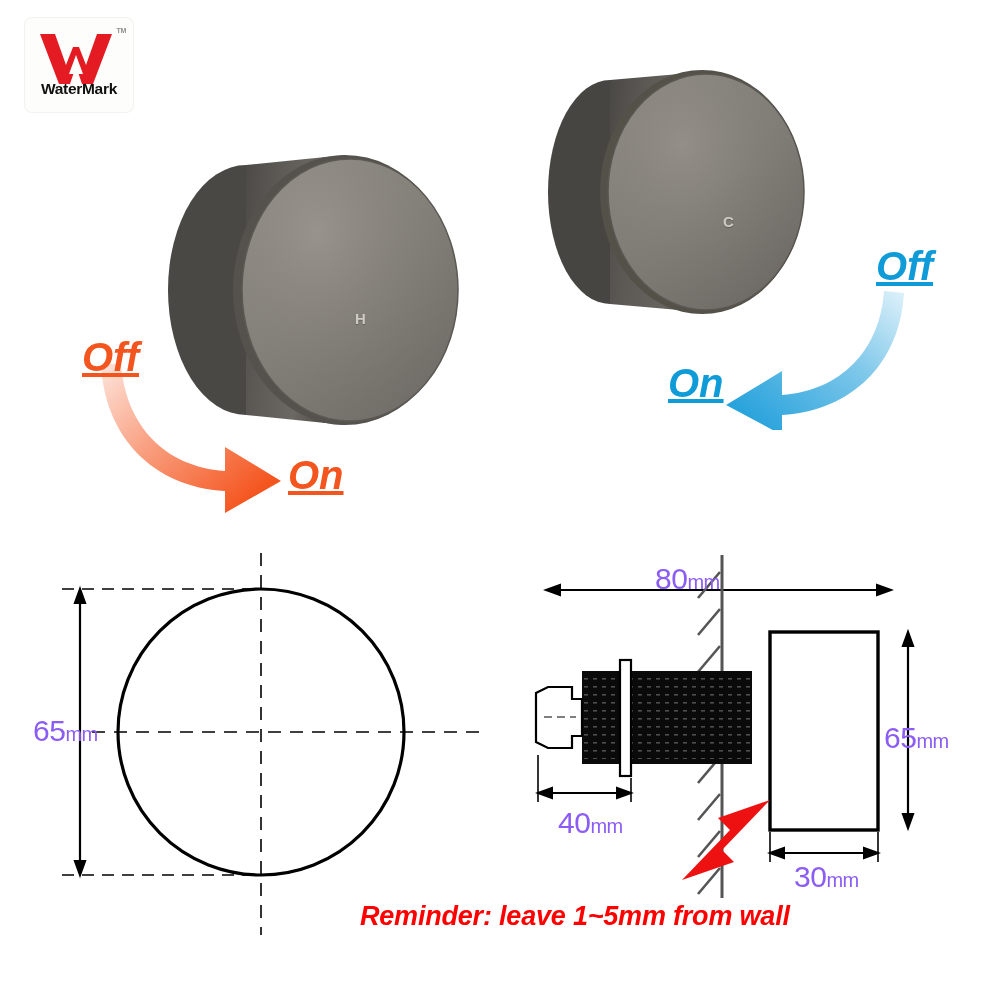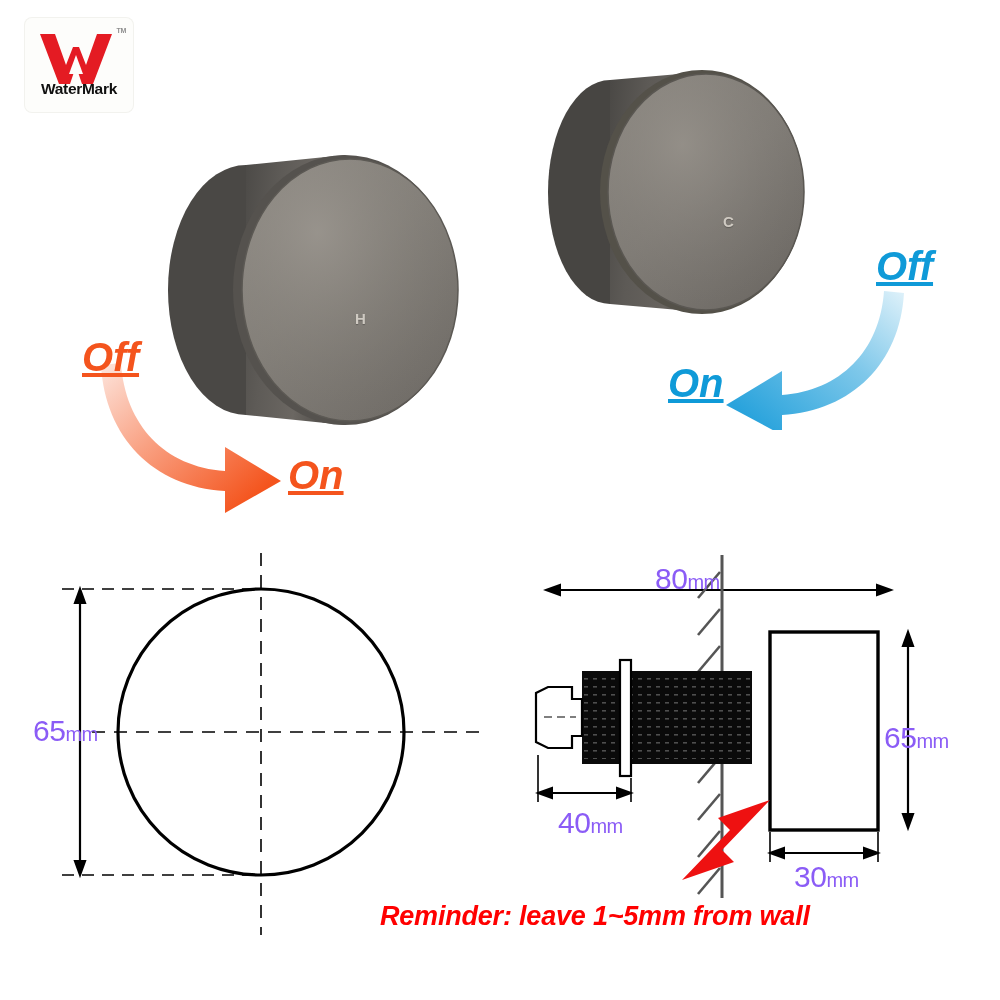--- a/index.html
+++ b/index.html
@@ -79,21 +79,21 @@
     color: #8b5cf6;
     white-space: nowrap;
     font-weight: normal;
     letter-spacing: -0.5px;
   }
   .dim .num { font-size: 30px; }
   .dim .unit { font-size: 20px; }
 
   
   #reminder {
-    left: 380px; top: 901px;
+    left: 360px; top: 901px;
     font-size: 27px;
     font-style: italic;
     font-weight: bold;
     color: #ff0000;
     white-space: nowrap;
     letter-spacing: -0.2px;
   }
 </style>
 </head>
 <body>

